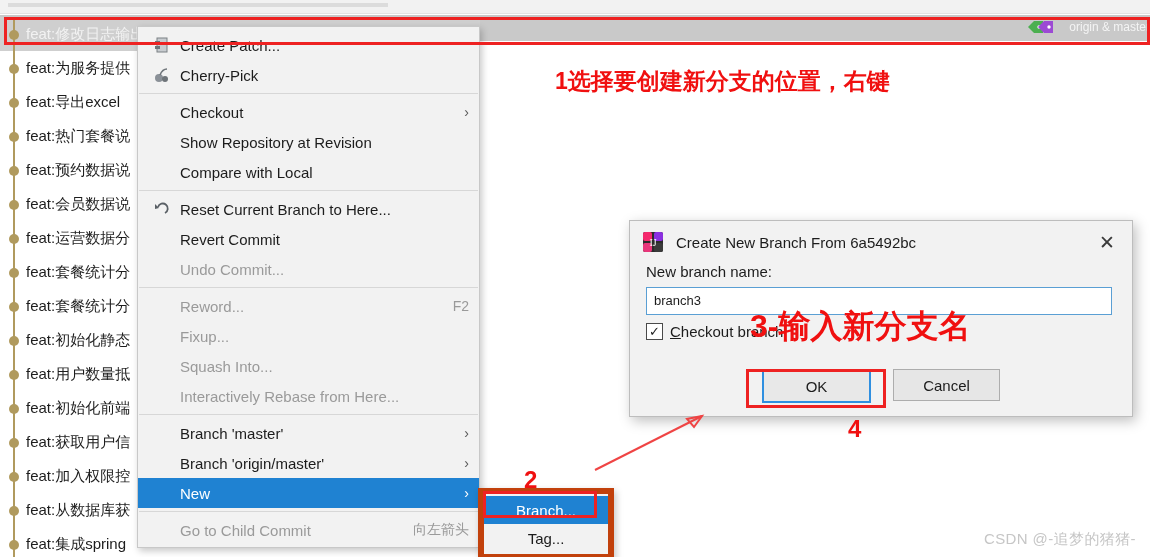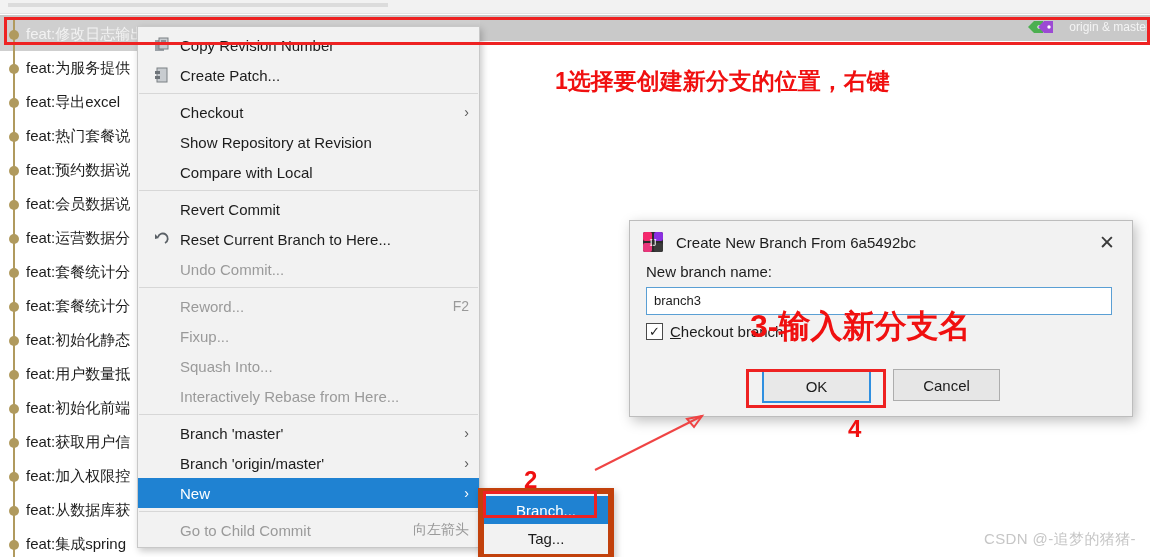--- a/index.html
+++ b/index.html
@@ -307,61 +307,61 @@
           <div class="graph-dot"></div>
         </div>
         <div class="commit-text">feat:集成spring</div>
       </div>
     </div>
 
   <div id="context-menu">
       <div class="menu-item">
         <span class="mi-icon">
           <svg width="16" height="16" viewBox="0 0 16 16">
-            <rect x="1" y="3" width="9" height="11" fill="#9aa0a6"></rect>
-            <rect x="5" y="1" width="9" height="11" fill="#c8ccd0" stroke="#7b8084"></rect>
-            <rect x="7" y="3" width="5" height="2" fill="#8b9096"></rect>
-          </svg>
-        </span>
-        <span class="mi-label">Copy Revision Number</span>
-      </div>
-      <div class="menu-item">
-        <span class="mi-icon">
-          <svg width="16" height="16" viewBox="0 0 16 16">
             <rect x="3" y="1" width="10" height="14" fill="#c8ccd0" stroke="#7b8084"></rect>
             <rect x="1" y="4" width="5" height="3" fill="#6e7479"></rect>
             <rect x="1" y="9" width="5" height="3" fill="#6e7479"></rect>
           </svg>
         </span>
         <span class="mi-label">Create Patch...</span>
       </div>
+      <div class="menu-item">
+        <span class="mi-icon">
+          <svg width="16" height="16" viewBox="0 0 16 16">
+            <circle cx="5" cy="11" r="4" fill="#8a9097"></circle>
+            <circle cx="11" cy="12" r="3" fill="#6e7479"></circle>
+            <path d="M6 8 C8 3 11 2 13 2" stroke="#6e7479" stroke-width="1.5" fill="none"></path>
+          </svg>
+        </span>
+        <span class="mi-label">Cherry-Pick</span>
+      </div>
       <div class="menu-sep"></div>
       <div class="menu-item no-icon">
         <span class="mi-label">Checkout</span>
         <span class="mi-arrow">›</span>
       </div>
       <div class="menu-item no-icon">
         <span class="mi-label">Show Repository at Revision</span>
       </div>
       <div class="menu-item no-icon">
         <span class="mi-label">Compare with Local</span>
       </div>
       <div class="menu-sep"></div>
-      <div class="menu-item">
-        <span class="mi-icon"></span>
-        <span class="mi-label">Revert Commit</span>
-      </div>
       <div class="menu-item">
         <span class="mi-icon">
           <svg width="16" height="16" viewBox="0 0 16 16">
             <path d="M11 12 A5 5 0 1 0 4 6" stroke="#5a6066" stroke-width="1.8" fill="none"></path>
             <path d="M1 3 L5 7 L1 8 Z" fill="#5a6066"></path>
           </svg>
         </span>
         <span class="mi-label">Reset Current Branch to Here...</span>
+      </div>
+      <div class="menu-item">
+        <span class="mi-icon"></span>
+        <span class="mi-label">Revert Commit</span>
       </div>
       <div class="menu-item disabled">
         <span class="mi-icon"></span>
         <span class="mi-label">Undo Commit...</span>
       </div>
       <div class="menu-sep"></div>
       <div class="menu-item disabled no-icon">
         <span class="mi-label">Reword...</span>
         <span class="mi-accel">F2</span>
       </div>

